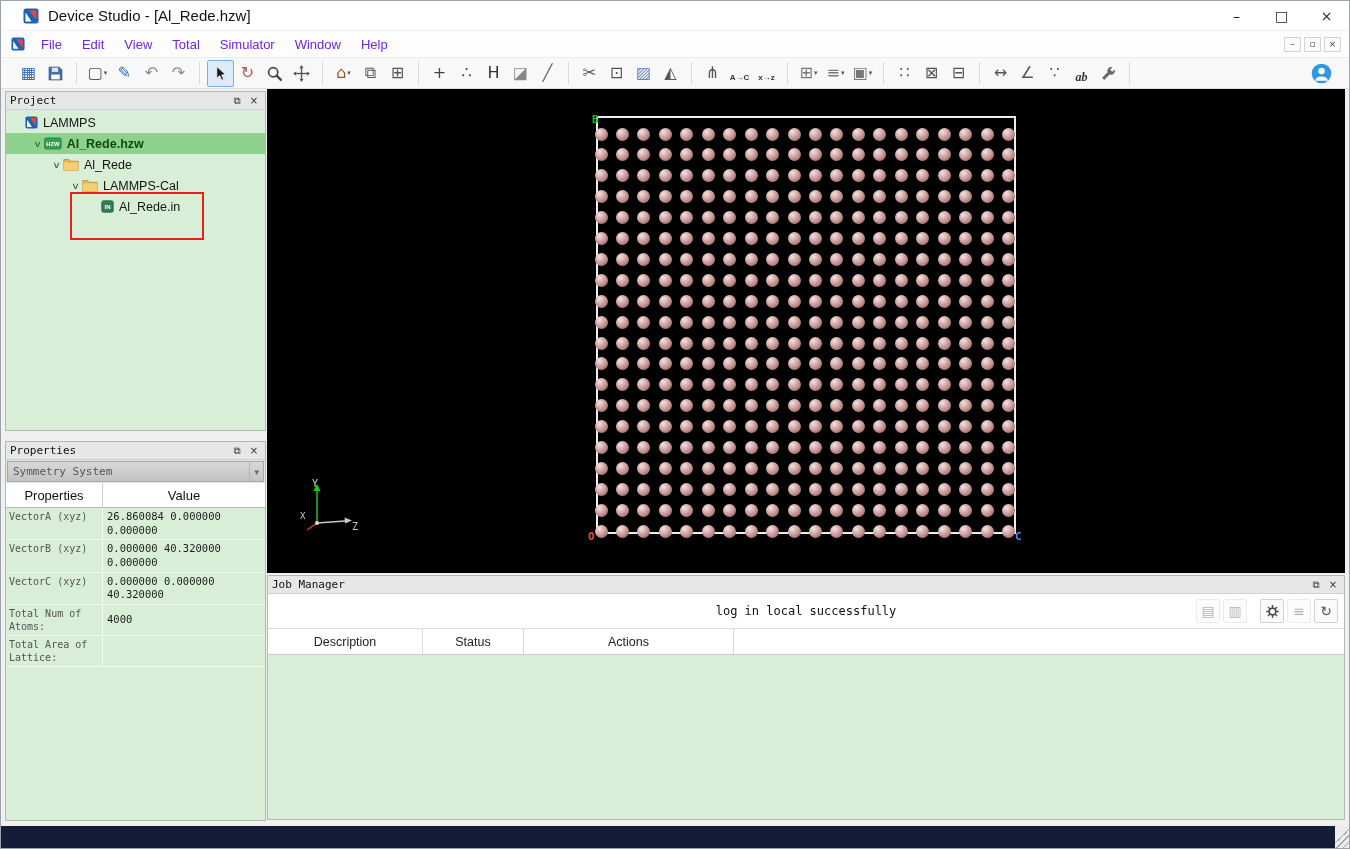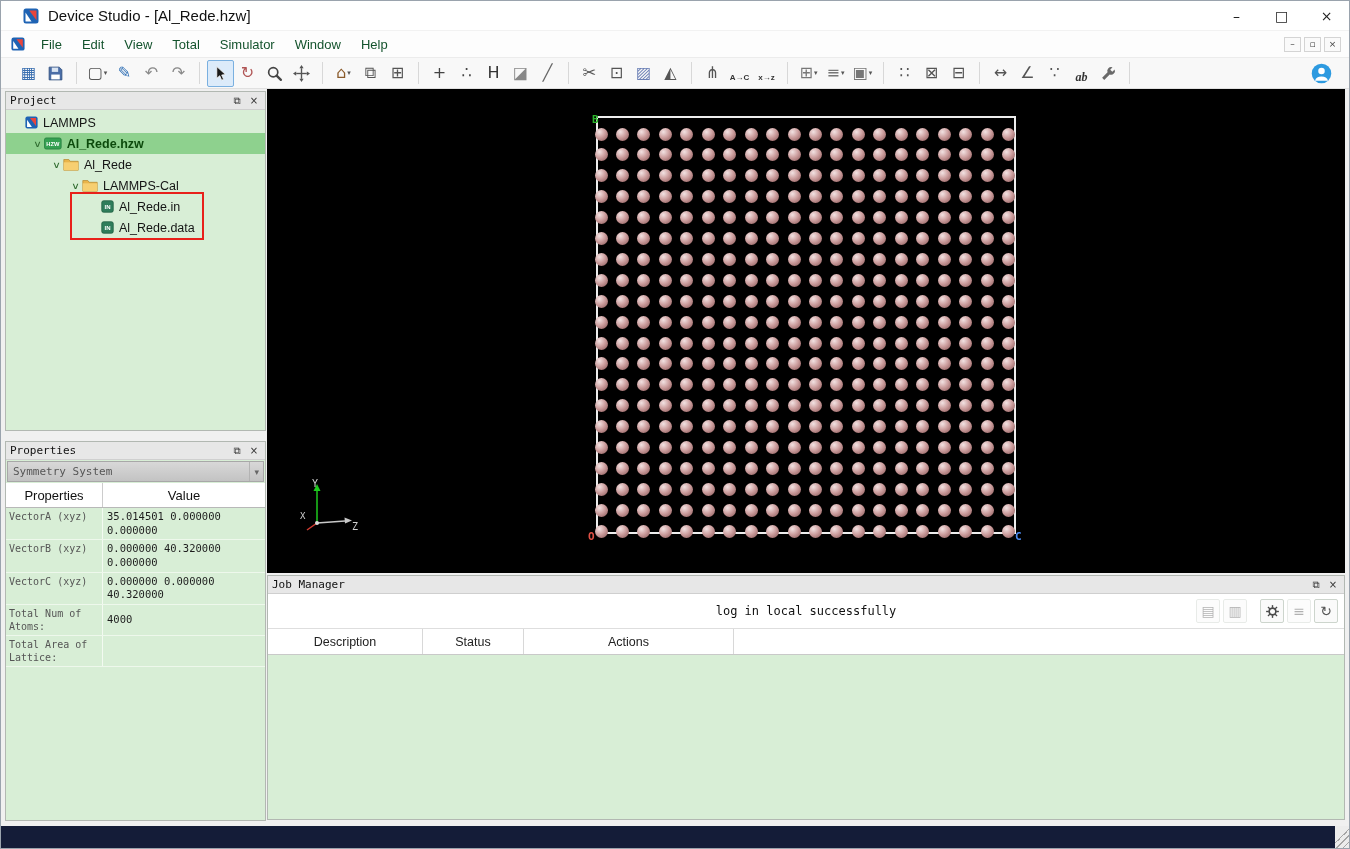--- a/index.html
+++ b/index.html
@@ -17,21 +17,21 @@
   .wcontrols { margin-left:auto; display:flex; height:100%; }
   .wbtn { width:45px; height:100%; display:flex; align-items:center; justify-content:center;
           font-size:14px; color:#222; font-family:"DejaVu Sans", sans-serif; }
 
   
   .menubar { height:27px; background:#fdfdfd; border-bottom:1px solid #ececec;
              display:flex; align-items:center; }
   .logo14 { width:14px; height:14px; margin:0 6px 0 10px; display:inline-flex; }
   .logo14 svg { width:14px; height:14px; }
   .menus { display:flex; height:100%; align-items:center; }
-  .menu { padding:0 10px; font-size:13px; color:#14532d; height:100%;
+  .menu { padding:0 10px; font-size:13px; color:#6d28d9; height:100%;
           display:flex; align-items:center; }
   .mdic { margin-left:auto; margin-right:8px; display:flex; gap:3px; }
   .mdib { width:17px; height:15px; border:1px solid #d4d4d4; background:#fafafa;
           display:flex; align-items:center; justify-content:center; font-size:9px;
           color:#444; font-family:"DejaVu Sans", sans-serif; }
 
   
   .toolbar { height:31px; background:#f8f8f8; border-bottom:1px solid #e0e0e0;
              display:flex; align-items:center; padding-left:14px; }
   .tbi { min-width:27px; height:27px; display:flex; align-items:center; justify-content:center;
@@ -382,30 +382,20 @@
             <div class="trow" data-name="tree-item-al_rede.in" style="padding-left: 82px;">
               <span class="tcaret none">∨</span>
               <span class="ticon" data-name="infile-icon">
                 <svg viewBox="0 0 14 14">
                   <rect x="0.8" y="0.8" width="12.4" height="12.4" rx="2" fill="#2f7d5b" stroke="#1d5c40" stroke-width="0.8"></rect>
                   <text x="7" y="10" text-anchor="middle" font-size="6.5" font-weight="bold" fill="#fff" font-family="sans-serif">IN</text>
                 </svg>
               </span>
               <span class="tlabel" data-name="tree-item-label">Al_Rede.in</span>
             </div>
-            <div class="trow" data-name="tree-item-al_rede.data" style="padding-left: 82px;">
-              <span class="tcaret none">∨</span>
-              <span class="ticon" data-name="infile-icon">
-                <svg viewBox="0 0 14 14">
-                  <rect x="0.8" y="0.8" width="12.4" height="12.4" rx="2" fill="#2f7d5b" stroke="#1d5c40" stroke-width="0.8"></rect>
-                  <text x="7" y="10" text-anchor="middle" font-size="6.5" font-weight="bold" fill="#fff" font-family="sans-serif">IN</text>
-                </svg>
-              </span>
-              <span class="tlabel" data-name="tree-item-label">Al_Rede.data</span>
-            </div>
           </div>
       </section>
 
       <section class="panel props" data-name="properties-panel">
         <header class="phead" data-name="properties-panel-header">
           <span class="ptitle" data-name="properties-panel-title">Properties</span>
           <span class="pbtns" data-name="properties-panel-buttons">
               <span class="pbtn" data-name="properties-panel-float-button">⧉</span>
               <span class="pbtn" data-name="properties-panel-close-button">×</span>
             </span>
@@ -415,21 +405,21 @@
           <span class="ccaret" data-name="chevron-down-icon">▾</span>
         </div>
         <div class="ptable-head" data-name="properties-table-header">
           <span class="col1" data-name="column-header-properties">Properties</span>
           <span class="col2" data-name="column-header-value">Value</span>
         </div>
         <div class="ptable-body" data-name="properties-table">
             <div class="prow" data-name="property-row">
               <div class="pname" data-name="property-name">VectorA (xyz)</div>
               <div class="pval" data-name="property-value">
-                <span>35.014501 0.000000
+                <span>26.860084 0.000000
 0.000000</span>
               </div>
             </div>
             <div class="prow" data-name="property-row">
               <div class="pname" data-name="property-name">VectorB (xyz)</div>
               <div class="pval" data-name="property-value">
                 <span>0.000000 40.320000
 0.000000</span>
               </div>
             </div>

